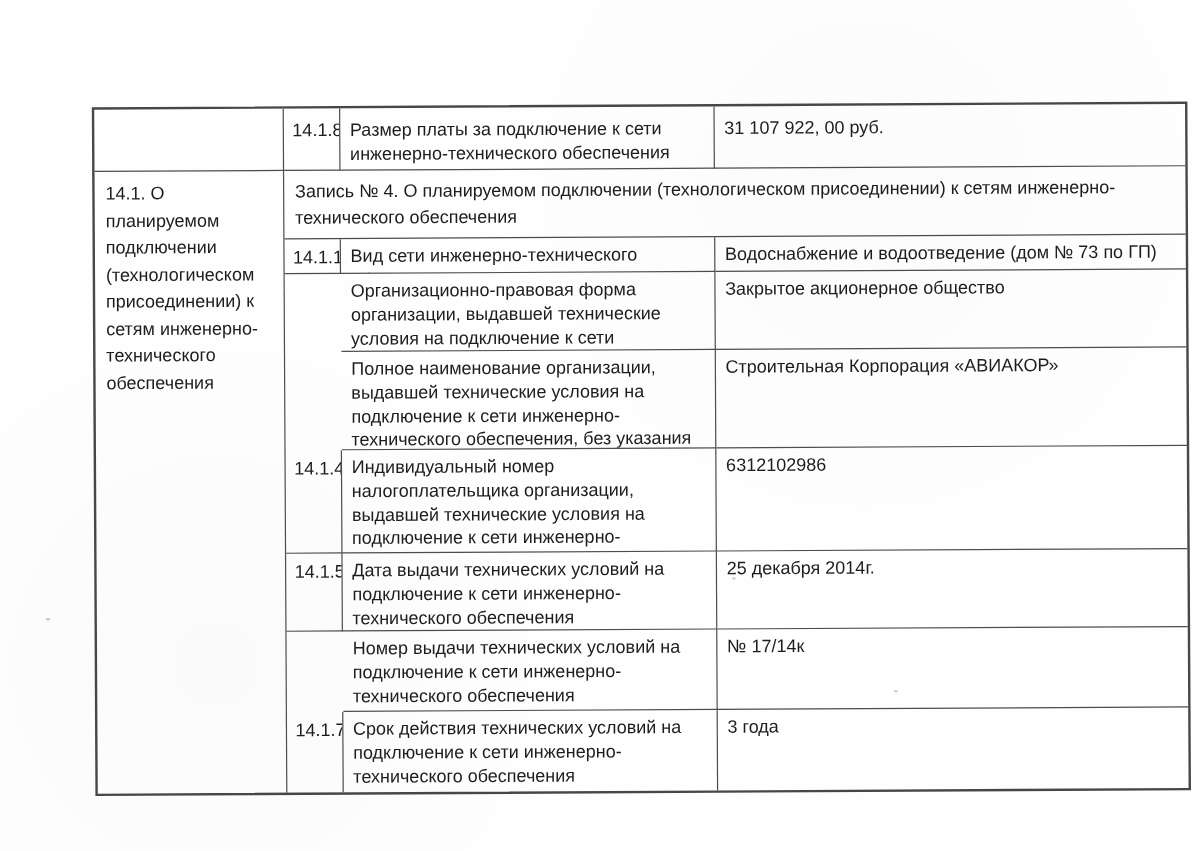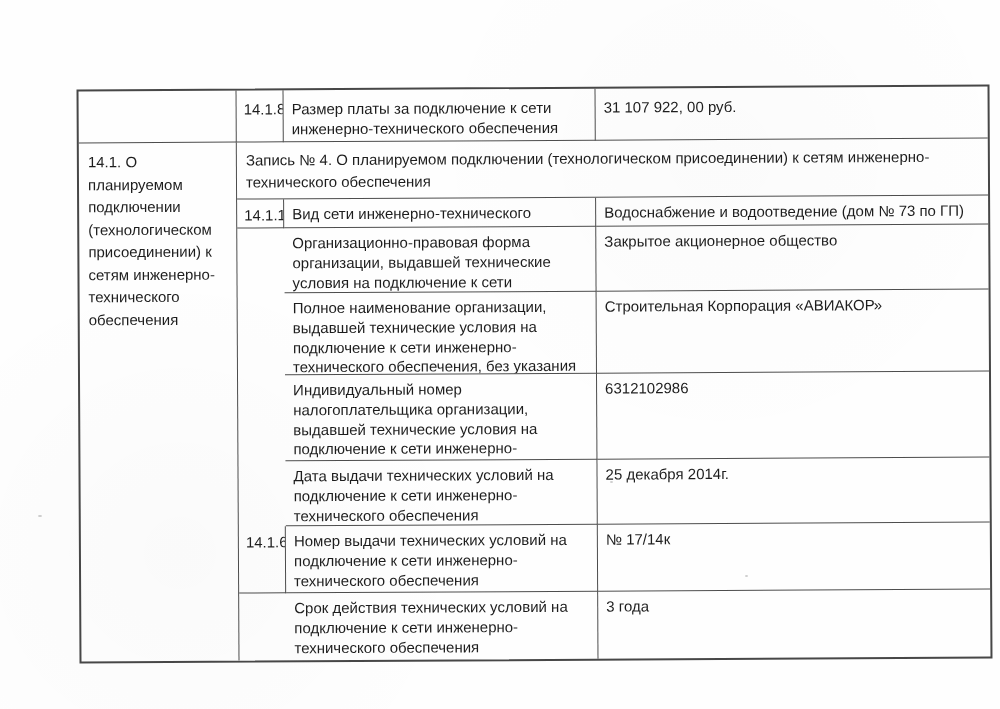--- a/index.html
+++ b/index.html
@@ -100,30 +100,32 @@
     <div class="cell col-num">14.1.1</div>
     <div class="cell col-desc">Вид сети инженерно-технического обеспечения</div>
     <div class="cell col-val">Водоснабжение и водоотведение (дом № 73 по ГП)</div>
 
     <div class="cell col-desc">Организационно-правовая форма организации, выдавшей технические условия на подключение к сети инженерно-технического обеспечения</div>
     <div class="cell col-val">Закрытое акционерное общество</div>
 
     <div class="cell col-desc">Полное наименование организации, выдавшей технические условия на подключение к сети инженерно-технического обеспечения, без указания организационно-правовой формы</div>
     <div class="cell col-val">Строительная Корпорация «АВИАКОР»</div>
 
+    <div class="cell col-num">14.1.4</div>
     <div class="cell col-desc">Индивидуальный номер налогоплательщика организации, выдавшей технические условия на подключение к сети инженерно-технического обеспечения</div>
     <div class="cell col-val">6312102986</div>
 
+    <div class="cell col-num">14.1.5</div>
     <div class="cell col-desc">Дата выдачи технических условий на подключение к сети инженерно-технического обеспечения</div>
     <div class="cell col-val">25 декабря 2014г.</div>
 
-    <div class="cell col-num">14.1.6</div>
     <div class="cell col-desc">Номер выдачи технических условий на подключение к сети инженерно-технического обеспечения</div>
     <div class="cell col-val">№ 17/14к</div>
 
+    <div class="cell col-num bottom-row">14.1.7</div>
     <div class="cell col-desc bottom-row">Срок действия технических условий на подключение к сети инженерно-технического обеспечения</div>
     <div class="cell col-val bottom-row">3 года</div>
 
   </div>
 
   <div class="speck s1"></div>
   <div class="speck s2"></div>
   <div class="speck s3"></div>
 
 </div>

